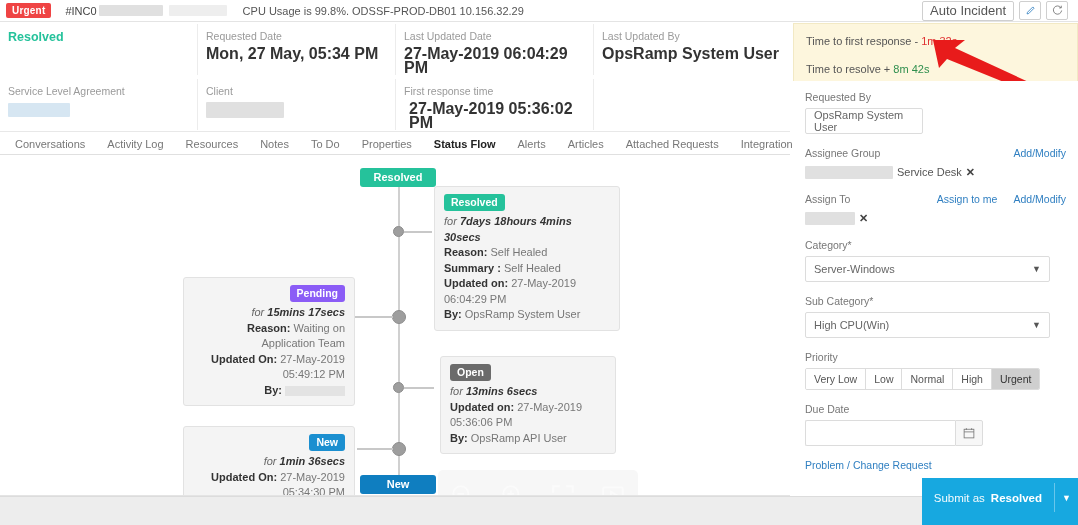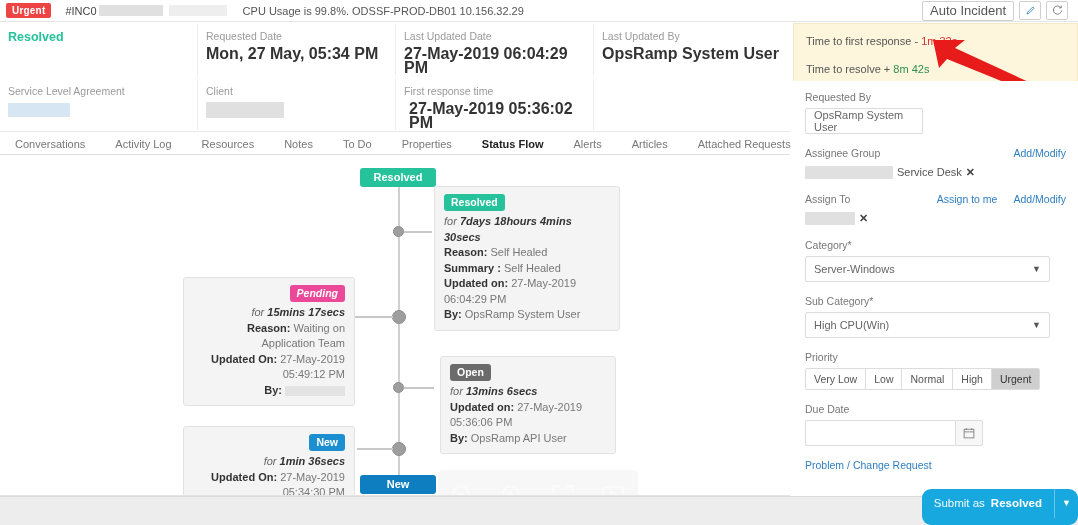--- a/index.html
+++ b/index.html
@@ -75,21 +75,21 @@
   .sla-line:last-child { margin-bottom:0; }
   .sla-neg { color:#e03131; }
   .sla-pos { color:#2f8f4e; }
 
   
   .arrow { position:absolute; top:34px; left:925px; width:110px; height:52px; pointer-events:none; }
 
   
   .tabs {
     position:absolute; top:134px; left:0; width:790px; height:20px;
-    display:flex; align-items:center; gap:12px;
+    display:flex; align-items:center; gap:4px;
     font-size:11px; padding-left:6px;
   }
   .tab { color:#777; padding:0 9px; white-space:nowrap; }
   .tab.active { color:#222; font-weight:bold; }
   .tabs-underline { position:absolute; top:154px; left:0; width:790px; height:1px; background:#e0e0e0; }
 
   
   .flow {
     position:absolute; top:155px; left:0; width:790px; height:340px;
     background:#fff; overflow:hidden;
@@ -116,21 +116,21 @@
     border-radius:3px; padding:7px 9px; font-size:11px; line-height:15.5px;
     color:#555;
   }
   .card.right { text-align:left; }
   .card.left  { text-align:right; }
   .chip {
     display:inline-block; color:#fff; font-size:10.5px; font-weight:bold;
     padding:2px 7px; border-radius:3px; margin-bottom:3px; line-height:13px;
   }
   .chip.resolved { background:#25c29b; }
-  .chip.pending  { background:#ec4899;font-style:italic; }
+  .chip.pending  { background:#8b5cf6; }
   .chip.open     { background:#6b6b6b; }
   .chip.new      { background:#1b8fd0; }
   .for { font-style:italic; color:#666; }
   .for b { color:#333; font-style:italic; }
   .k { color:#333; font-weight:bold; }
   .v { color:#777; }
   .redact-inline { display:inline-block; width:60px; height:10px; background:#e3e3e3; vertical-align:middle; }
 
   
   .zoombar {
@@ -176,23 +176,23 @@
     background:#f7f7f7; display:flex; align-items:center; justify-content:center; color:#777; font-size:12px;
   }
   .pclinks { font-size:10.5px; color:#2f7fc1; margin-top:4px; }
 
   
   .footer {
     position:absolute; left:0; bottom:0; width:1078px; height:29px;
     background:#ededed; border-top:1px solid #dcdcdc;
   }
   .submit {
-    position:absolute; right:0px; bottom:0px; height:36px;
+    position:absolute; right:0px; bottom:0px; height:47px;
     background:#17a8e0; color:#fff; display:flex; align-items:center;
-    font-size:11.5px; padding:0 0 8px 12px;border-radius:9px;
+    font-size:11.5px; padding:0 0 8px 12px;
   }
   .submit .lbl { opacity:.95; }
   .submit .val { font-weight:bold; margin-left:6px; }
   .submit .split { width:24px; height:29px; display:flex; align-items:center; justify-content:center;
                    border-left:1px solid rgba(255,255,255,.35); margin-left:12px; font-size:9px; }
   .content-bottom-line { position:absolute; left:0; top:495px; width:790px; height:1px; background:#e4e4e4; }
 </style>
 </head>
 <body>
 

